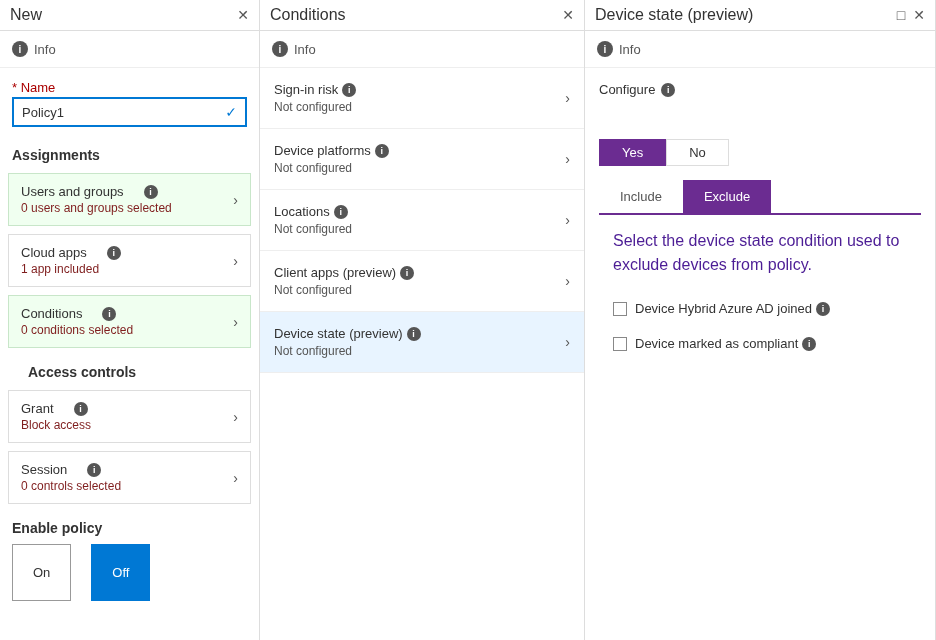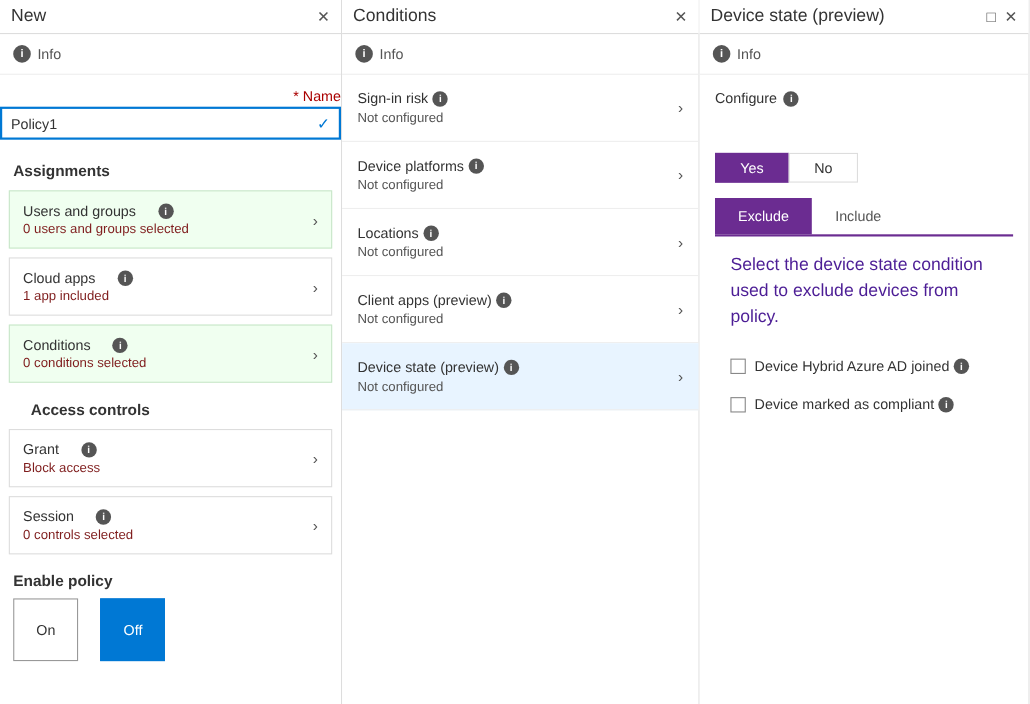--- a/index.html
+++ b/index.html
@@ -1,33 +1,33 @@
 <!DOCTYPE html>
 <html><head>
   <meta charset="utf-8">
   <style>
     * { box-sizing: border-box; margin: 0; padding: 0; font-family: 'Segoe UI', Arial, sans-serif; font-size: 13px; }
     body { background: #f3f3f3; display: flex; width: 936px; height: 640px; overflow: hidden; }
 
     .panel { background: #fff; display: flex; flex-direction: column; border-right: 1px solid #ddd; }
-    .panel-left { width: 311px; }
+    .panel-left { width: 260px; }
     .panel-middle { width: 325px; }
     .panel-right { flex: 1; }
 
     .panel-header { display: flex; align-items: center; justify-content: space-between; padding: 6px 10px; border-bottom: 1px solid #ddd; background: #fff; }
     .panel-header-title { font-size: 16px; font-weight: 400; color: #333; }
     .panel-header-icons { display: flex; gap: 8px; align-items: center; }
     .header-icon { cursor: pointer; color: #555; font-size: 14px; }
 
     .info-bar { display: flex; align-items: center; gap: 6px; padding: 10px 12px; color: #555; border-bottom: 1px solid #eee; }
     .info-icon { width: 16px; height: 16px; border-radius: 50%; background: #555; color: #fff; display: flex; align-items: center; justify-content: center; font-size: 10px; font-weight: bold; flex-shrink: 0; }
 
     .section-label { font-size: 11px; color: #a00; margin-bottom: 2px; }
     .section-label span.asterisk { color: #a00; }
-    .name-field-wrap { padding: 12px 0 10px; text-align: right; }
+    .name-field-wrap { padding: 12px 12px 10px; }
     .name-input { width: 100%; border: 2px solid #0078d4; padding: 5px 8px; font-size: 13px; display: flex; align-items: center; justify-content: space-between; }
     .name-input-text { color: #333; }
     .checkmark { color: #0078d4; font-size: 14px; }
 
     .assignments-header { padding: 10px 12px 6px; font-size: 14px; font-weight: 600; color: #333; }
 
     .item-row { display: flex; align-items: center; justify-content: space-between; padding: 10px 12px; border: 1px solid #ddd; margin: 4px 8px; cursor: pointer; }
     .item-row.green-bg { background: #f0fff0; border-color: #c8e6c9; }
     .item-row-left { display: flex; flex-direction: column; gap: 2px; }
     .item-row-title { display: flex; align-items: center; gap: 20px; color: #333; font-size: 13px; }
@@ -248,22 +248,22 @@
     <div class="configure-label">
       <span>Configure</span>
       <span class="small-info">i</span>
     </div>
     <div class="yes-no-buttons">
       <button class="yn-btn yes">Yes</button>
       <button class="yn-btn no">No</button>
     </div>
 
     <div class="tabs-bar">
+      <div class="tab-item">Include</div>
       <div class="tab-item active">Exclude</div>
-      <div class="tab-item">Include</div>
     </div>
 
     <div class="description-text">Select the device state condition used to exclude devices from policy.</div>
 
     <div id="checkboxes-list">
         <div class="checkbox-row">
     <div class="checkbox-box"></div>
     <div class="checkbox-label">
       <span>Device Hybrid Azure AD joined</span>
       <span class="small-info">i</span>

